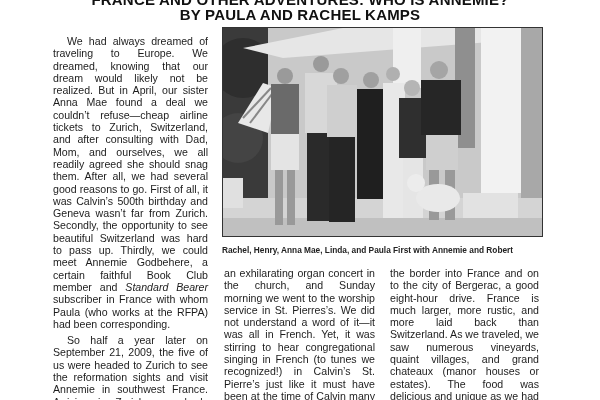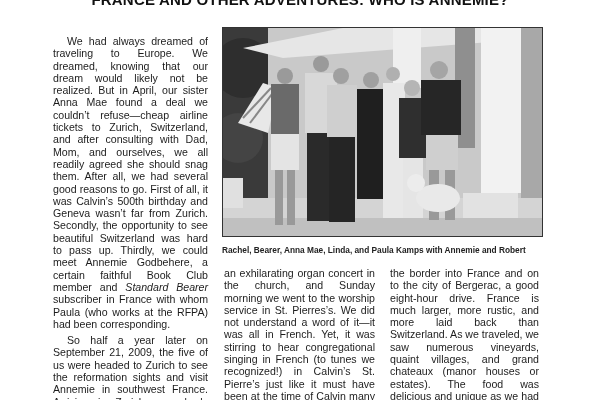--- a/index.html
+++ b/index.html
@@ -34,20 +34,21 @@
     font-size:8.3px; font-weight:bold; color:#222; white-space:nowrap;
   }
   .clip { position:absolute; left:0; top:0; width:600px; height:400px; overflow:hidden; }
 </style>
 </head>
 <body>
 
 <div class="clip">
 
   <h1 class="title t1">FRANCE AND OTHER ADVENTURES: WHO IS ANNEMIE?</h1>
+  <h2 class="title t2">BY PAULA AND RACHEL KAMPS</h2>
 
   <div class="col col1">
     <p><span>We had always dreamed of traveling to Europe. We dreamed, knowing that our dream would likely not be realized. But in April, our sister Anna Mae found a deal we couldn’t refuse—cheap airline tickets to Zurich, Switzerland, and after consulting with Dad, Mom, and ourselves, we all readily agreed she should snag them. After all, we had several good reasons to go. First of all, it was Calvin’s 500th birthday and Geneva wasn’t far from Zurich. Secondly, the opportunity to see beautiful Switzerland was hard to pass up. Thirdly, we could meet Annemie Godbehere, a certain faithful Book Club member and </span><i>Standard Bearer</i><span> subscriber in France with whom Paula (who works at the RFPA) had been corresponding.</span></p>
     <p>So half a year later on September 21, 2009, the five of us were headed to Zurich to see the reformation sights and visit Annemie in southwest France. Arriving in Zurich, we slowly made our way across Switzerland to Geneva. The best word to describe much of Switzerland is “surreal”—it was dreamlike; we couldn’t believe what we were seeing. Switzerland was full of picturesque farms, beautiful pastures, milk cows, and the accompanying symphony of their bells. All this was enveloped in the beautiful setting of continuous rolling hills and mountains.</p>
 
   </div>
 
   <div class="photo">
     <svg width="321" height="210" viewBox="0 0 321 210" xmlns="http://www.w3.org/2000/svg">
       <rect x="0" y="0" width="321" height="210" fill="#b9b9b9"></rect>
@@ -97,21 +98,21 @@
           <rect x="203" y="107" width="32" height="35" fill="#cfcfcf"></rect>
           <rect x="206" y="142" width="10" height="50" fill="#999"></rect>
           <rect x="222" y="142" width="10" height="50" fill="#999"></rect>
       </g>
 
       <ellipse cx="215" cy="170" rx="22" ry="14" fill="#e9e9e9"></ellipse>
       <circle cx="193" cy="155" r="9" fill="#ececec"></circle>
     </svg>
   </div>
 
-  <div class="caption">Rachel, Bearer, Anna Mae, Linda, and Paula Kamps with Annemie and Robert</div>
+  <div class="caption">Rachel, Henry, Anna Mae, Linda, and Paula First with Annemie and Robert</div>
 
   <div class="col col2">
     <p class="noindent">an exhilarating organ concert in the church, and Sunday morning we went to the worship service in St. Pierres’s. We did not understand a word of it—it was all in French. Yet, it was stirring to hear congregational singing in French (to tunes we recognized!) in Calvin’s St. Pierre’s just like it must have been at the time of Calvin many years ago. However, we did have an English service later that morning at Calvin’s Auditore.</p>
 
   </div>
 
   <div class="col col3">
     <p class="noindent">the border into France and on to the city of Bergerac, a good eight-hour drive. France is much larger, more rustic, and more laid back than Switzerland. As we traveled, we saw numerous vineyards, quaint villages, and grand chateaux (manor houses or estates). The food was delicious and unique as we had never experienced before. Duck, rabbit, lamb, bread, cheese, pastries, and the list goes on.</p>
 
   </div>

